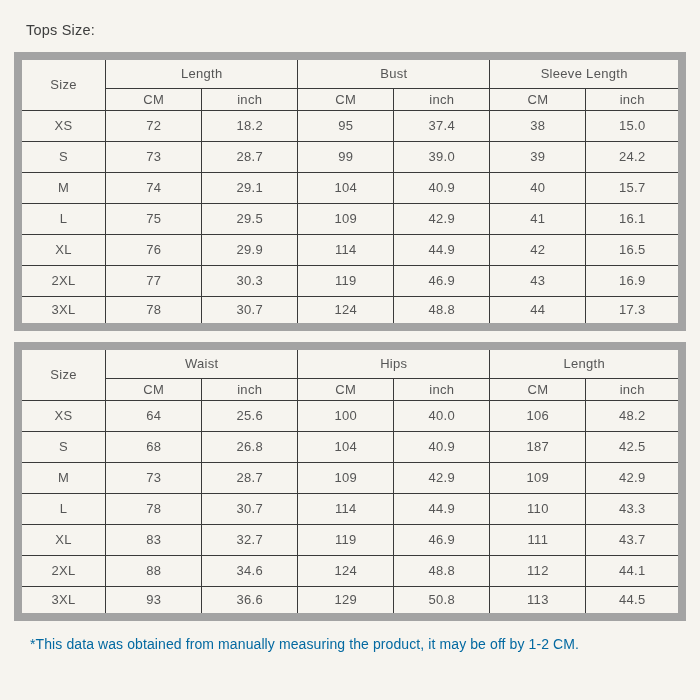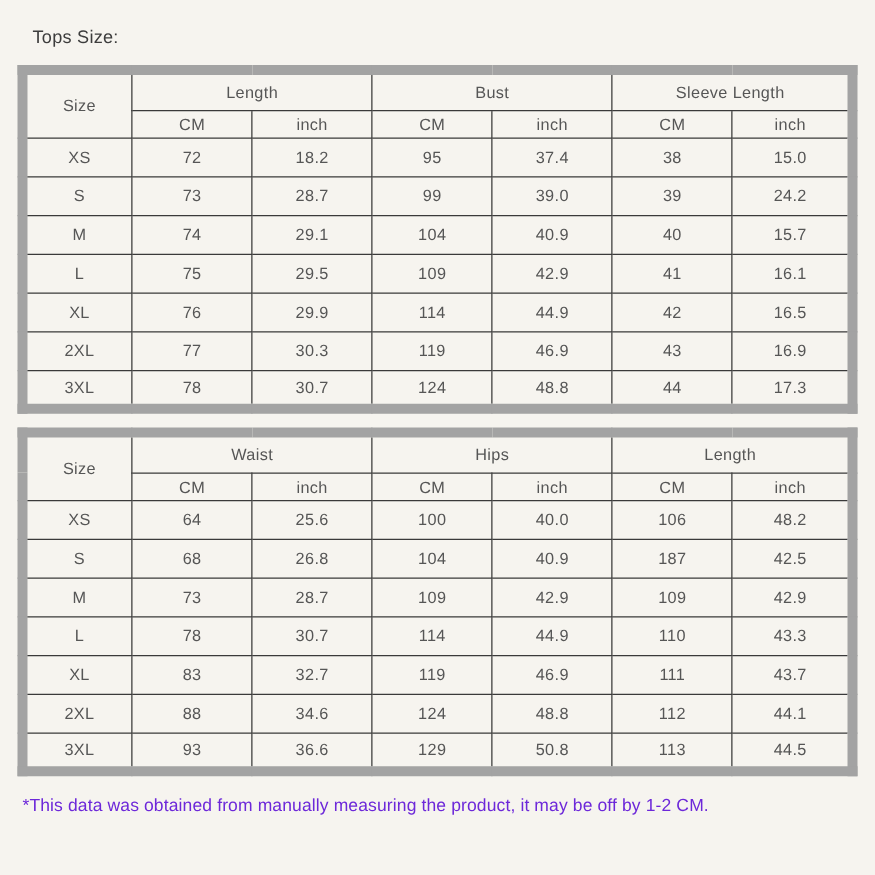--- a/index.html
+++ b/index.html
@@ -40,23 +40,23 @@
     color: #565656;
     padding: 0;
     letter-spacing: 0.3px;
   }
   col.size-col { width: 13.2%; }
   col.val-col  { width: 14.466%; }
   tr.group-row td { height: 32px; }
   tr.unit-row td  { height: 22px; }
   tr.data-row td  { height: 31px; }
   .footnote {
-    margin: 15px 0 0 4px;
+    margin: 15px 0 0 16px;
     font-size: 14px;
-    color: #6d28d9;
+    color: #0369a1;
     letter-spacing: 0.1px;
   }
 </style>
 </head>
 <body>
 
 <div class="wrap">
 
   <p class="section-heading heading-top">Tops Size:</p>
 

